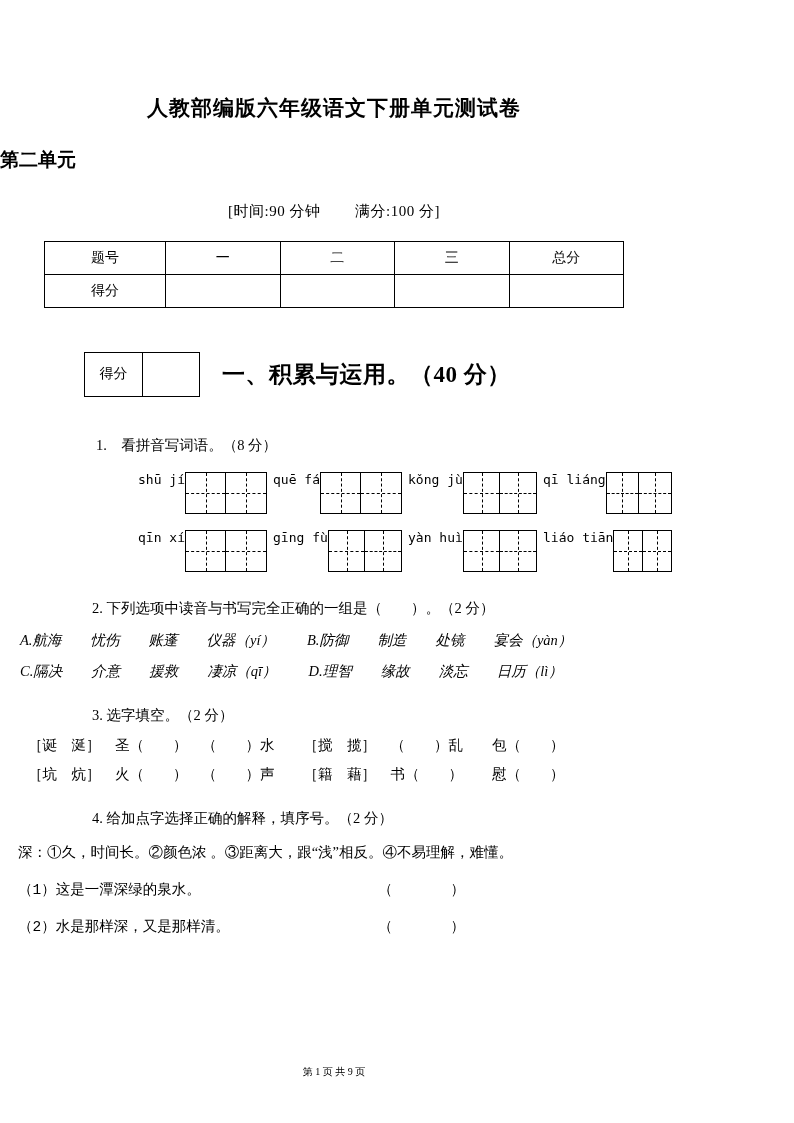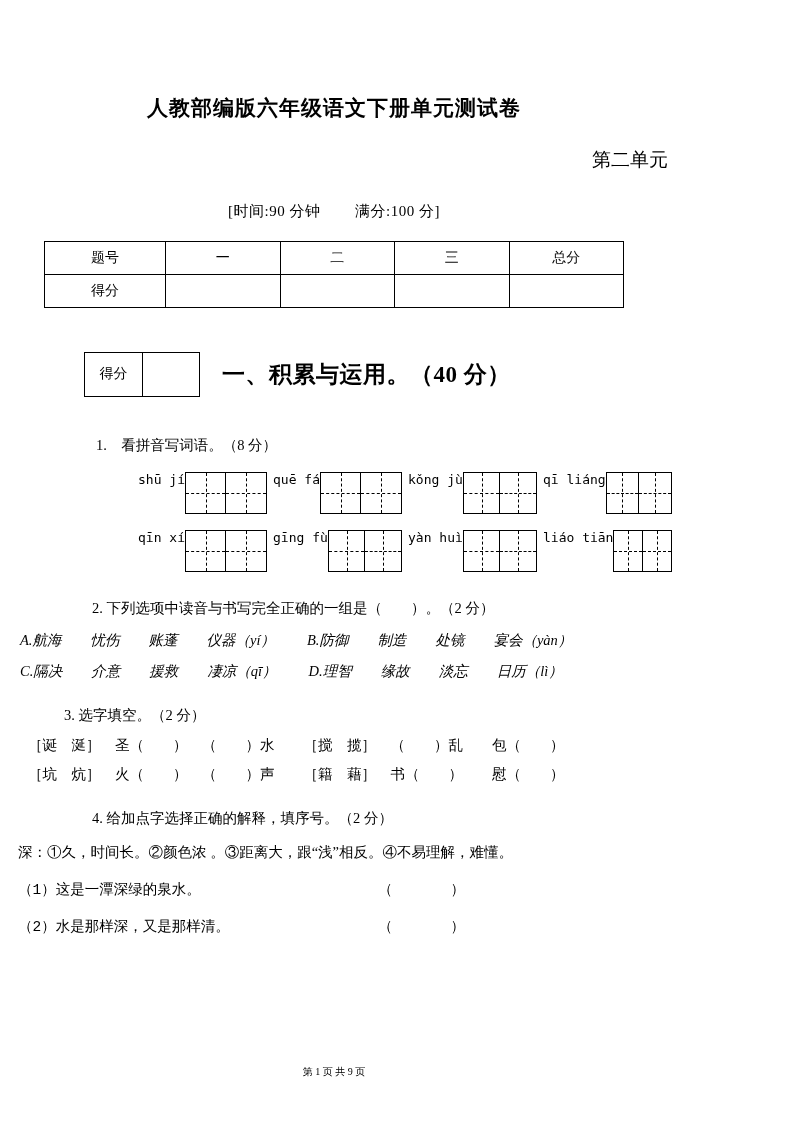--- a/index.html
+++ b/index.html
@@ -27,23 +27,23 @@
   .doc-title {
     text-align: center;
     font-size: 21px;
     font-weight: bold;
     letter-spacing: 1px;
     margin: 0;
     padding-top: 96px;
     line-height: 1.2;
   }
   .doc-subtitle {
-    text-align: right;
+    text-align: left;
     font-size: 19px;
-    font-weight: normal;
+    font-weight: bold;
     margin: 0;
     padding-top: 28px;
     line-height: 1.2;
   }
   .doc-meta {
     text-align: center;
     font-size: 15px;
     margin: 0;
     padding-top: 30px;
     letter-spacing: 0.5px;
@@ -156,21 +156,21 @@
     top: 50%;
     left: 0;
     right: 0;
     border-top: 1px dashed #000;
   }
 
   .q-2 { margin-top: 26px; margin-left: 92px; }
   .opt-line { margin-top: 12px; margin-left: 20px; font-size: 14.5px; white-space: nowrap; font-style: italic; }
   .opt-line .sp-big { display: inline-block; width: 32px; }
 
-  .q-3 { margin-top: 24px; margin-left: 64px; }
+  .q-3 { margin-top: 24px; margin-left: 92px; }
   .fill-line {
     margin-top: 10px;
     margin-left: 28px;
     font-size: 14.5px;
     white-space: nowrap;
   }
 
   .q-4 { margin-top: 24px; margin-left: 92px; }
   .defs { margin-top: 14px; margin-left: 18px; font-size: 14.5px; }
   .sub-item {

